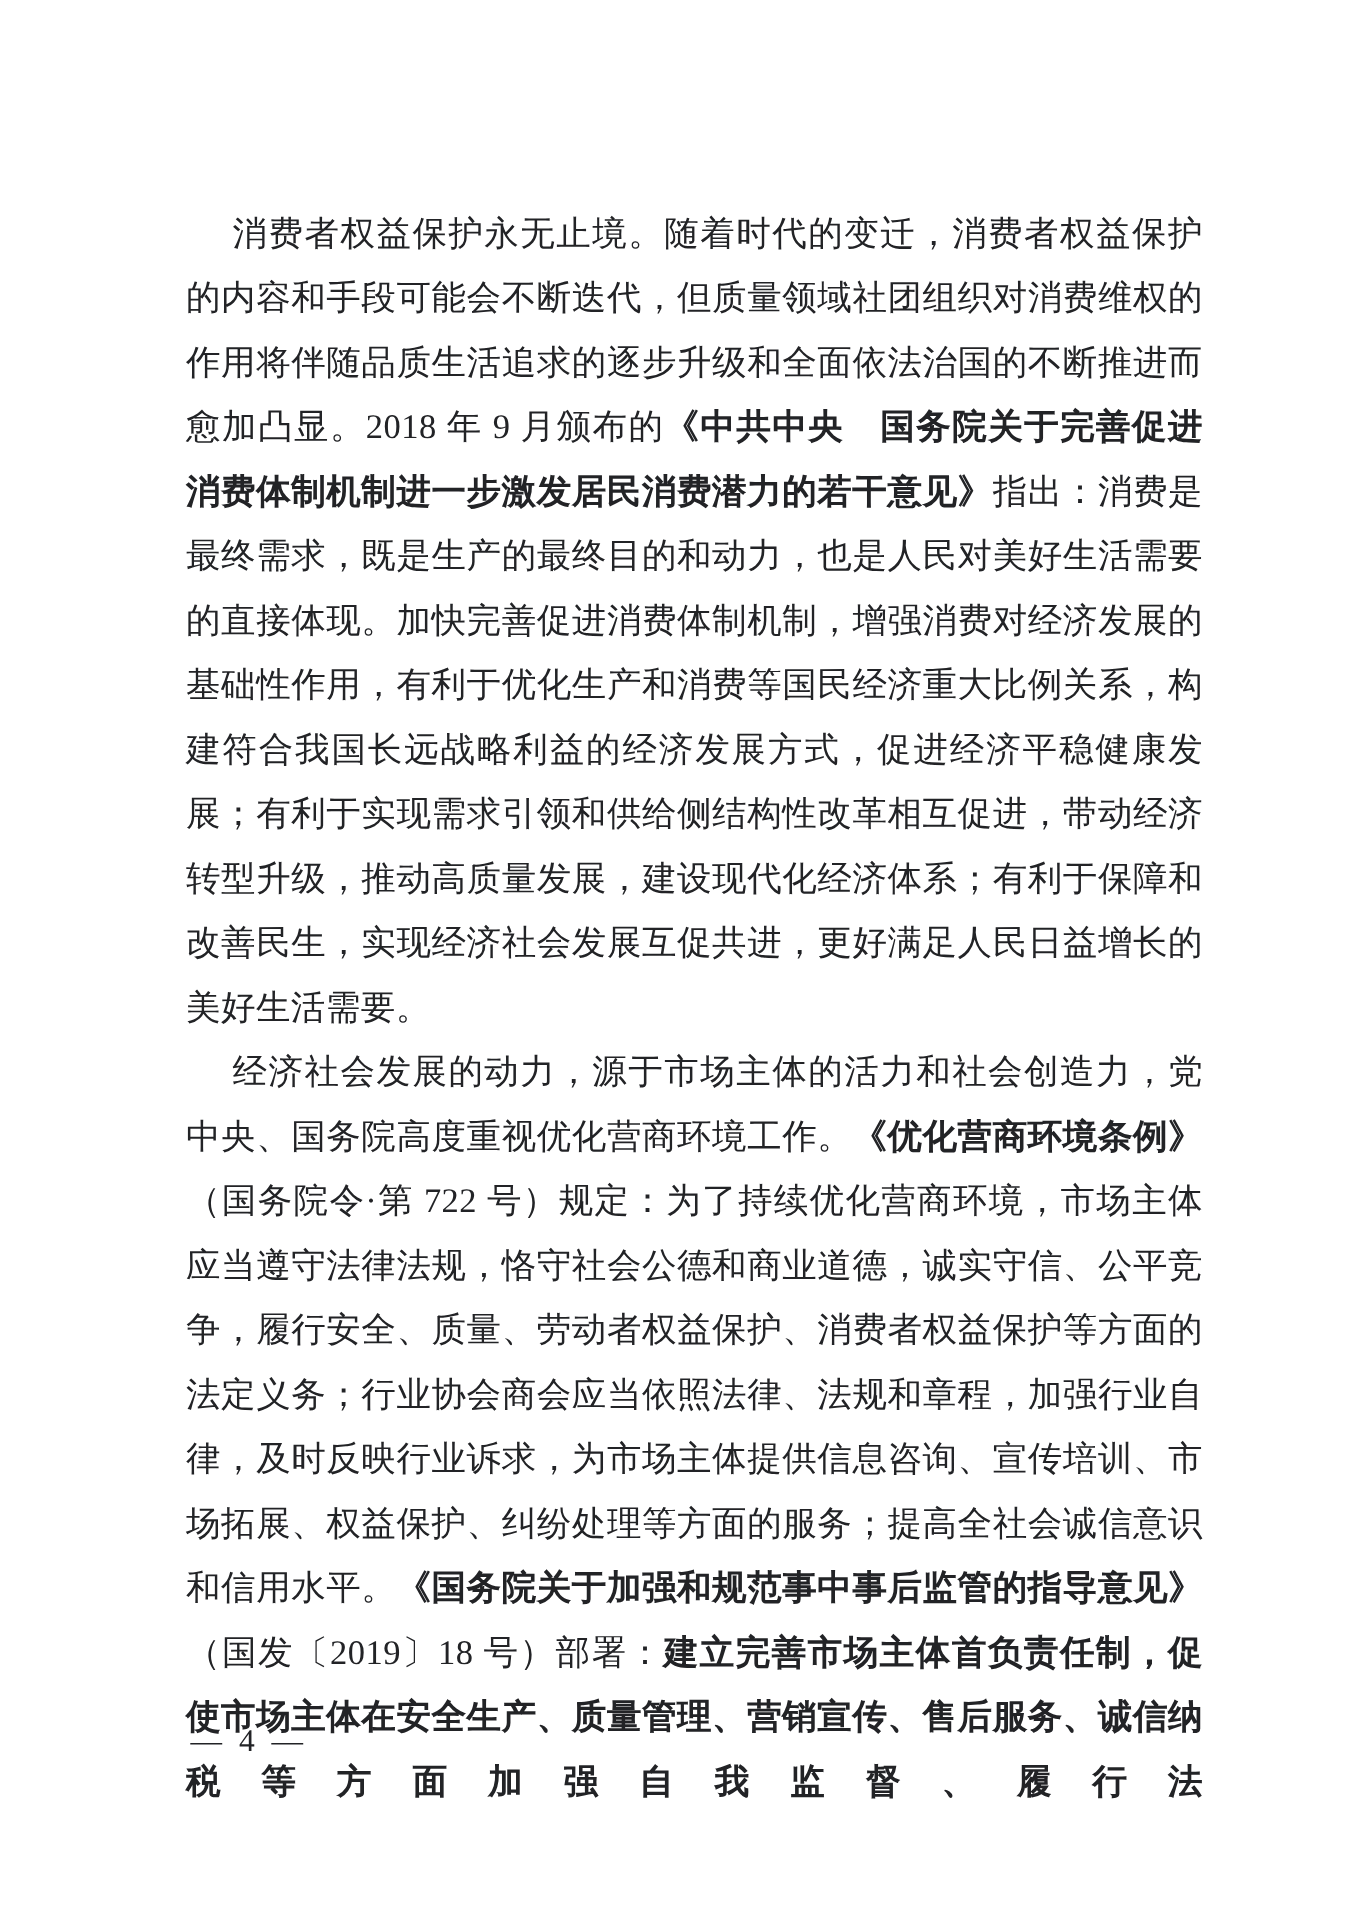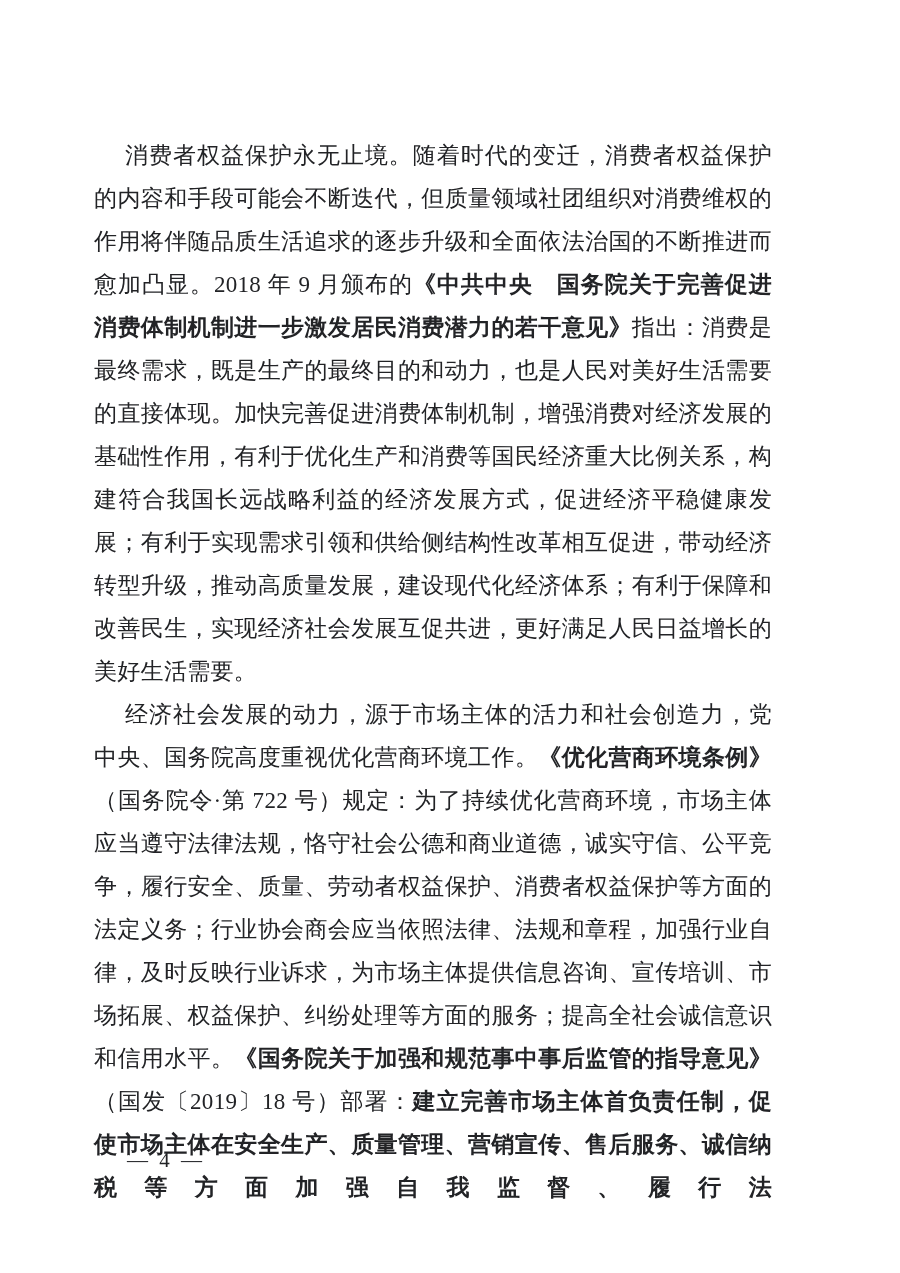--- a/index.html
+++ b/index.html
@@ -12,21 +12,21 @@
     font-family: "Liberation Serif", "DejaVu Serif", serif;
     color: #222326;
   }
   .page {
     position: absolute;
     inset: 0;
     background: #ffffff;
   }
   .text-block {
     position: absolute;
-    left: 94px;
+    left: 124px;
     top: 134px;
     width: 678px;
   }
   .para {
     margin: 0;
     font-size: 23px;
     line-height: 43px;
     text-align: justify;
     text-indent: 31px;
     letter-spacing: 0.3px;

